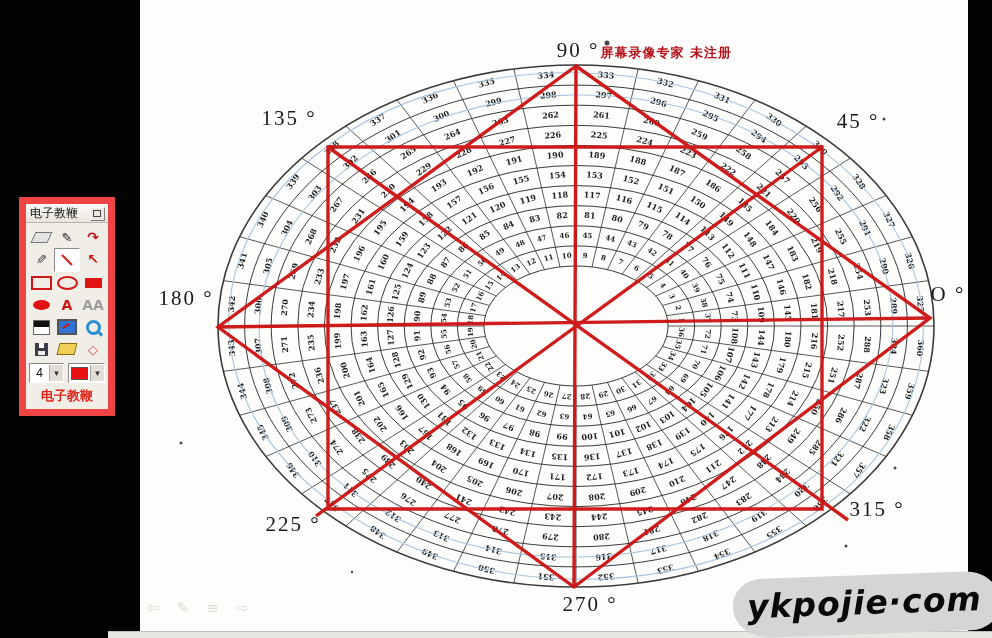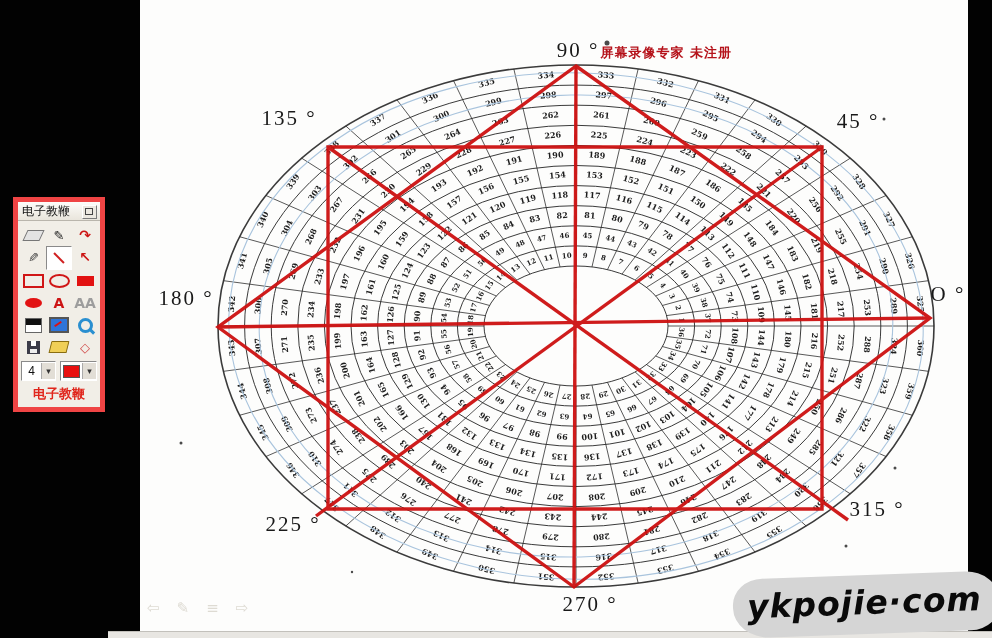--- a/index.html
+++ b/index.html
@@ -12,22 +12,22 @@
   .banner{position:absolute;left:532px;top:20px;width:200px;text-align:right;
           font:bold 13px "DejaVu Sans",sans-serif;color:#b5121a;letter-spacing:1px;z-index:20;margin-top:24px;}
 
   .nav{position:absolute;left:147px;top:601px;display:flex;gap:17px;z-index:15;}
   .nav span{color:#dedbd3;font-size:15px;font-family:"DejaVu Sans",sans-serif;cursor:pointer;line-height:1;}
 
   .bottombar{position:absolute;left:108px;top:631px;width:884px;height:7px;
              background:#e8e6e2;border-top:1px solid #c2c0bb;z-index:10;}
 
   
-  .palette{position:absolute;left:13px;top:197px;width:82px;background:#f1eee7;
-           border:5px solid #ef4444;box-shadow:1px 1px 0 #000;z-index:30;}
+  .palette{position:absolute;left:19px;top:197px;width:82px;background:#f1eee7;
+           border:7px solid #ef4444;box-shadow:1px 1px 0 #000;z-index:30;}
   .ptitle{height:17px;display:flex;align-items:center;justify-content:space-between;
           padding:1px 3px 0 4px;font-size:12px;color:#111;
           background:linear-gradient(#fdfcf9,#e9e5dc);border-bottom:1px solid #b9b5ac;}
   .pbtn{width:13px;height:12px;background:#ece8e0;border:1px solid;border-color:#fff #7a7a7a #7a7a7a #fff;
         position:relative;cursor:pointer;}
   .pbtn::after{content:"";position:absolute;left:2px;top:2px;width:6px;height:5px;border:1px solid #444;}
   .pgrid{display:grid;grid-template-columns:repeat(3,1fr);padding:3px 2px 1px;}
   .cell{height:22px;display:flex;align-items:center;justify-content:center;position:relative;cursor:pointer;}
   .cell.pressed{background:#fff;border:1px solid;border-color:#8a8a8a #fff #fff #8a8a8a;}
   .g{font-family:"DejaVu Sans",sans-serif;font-weight:bold;line-height:1;}

